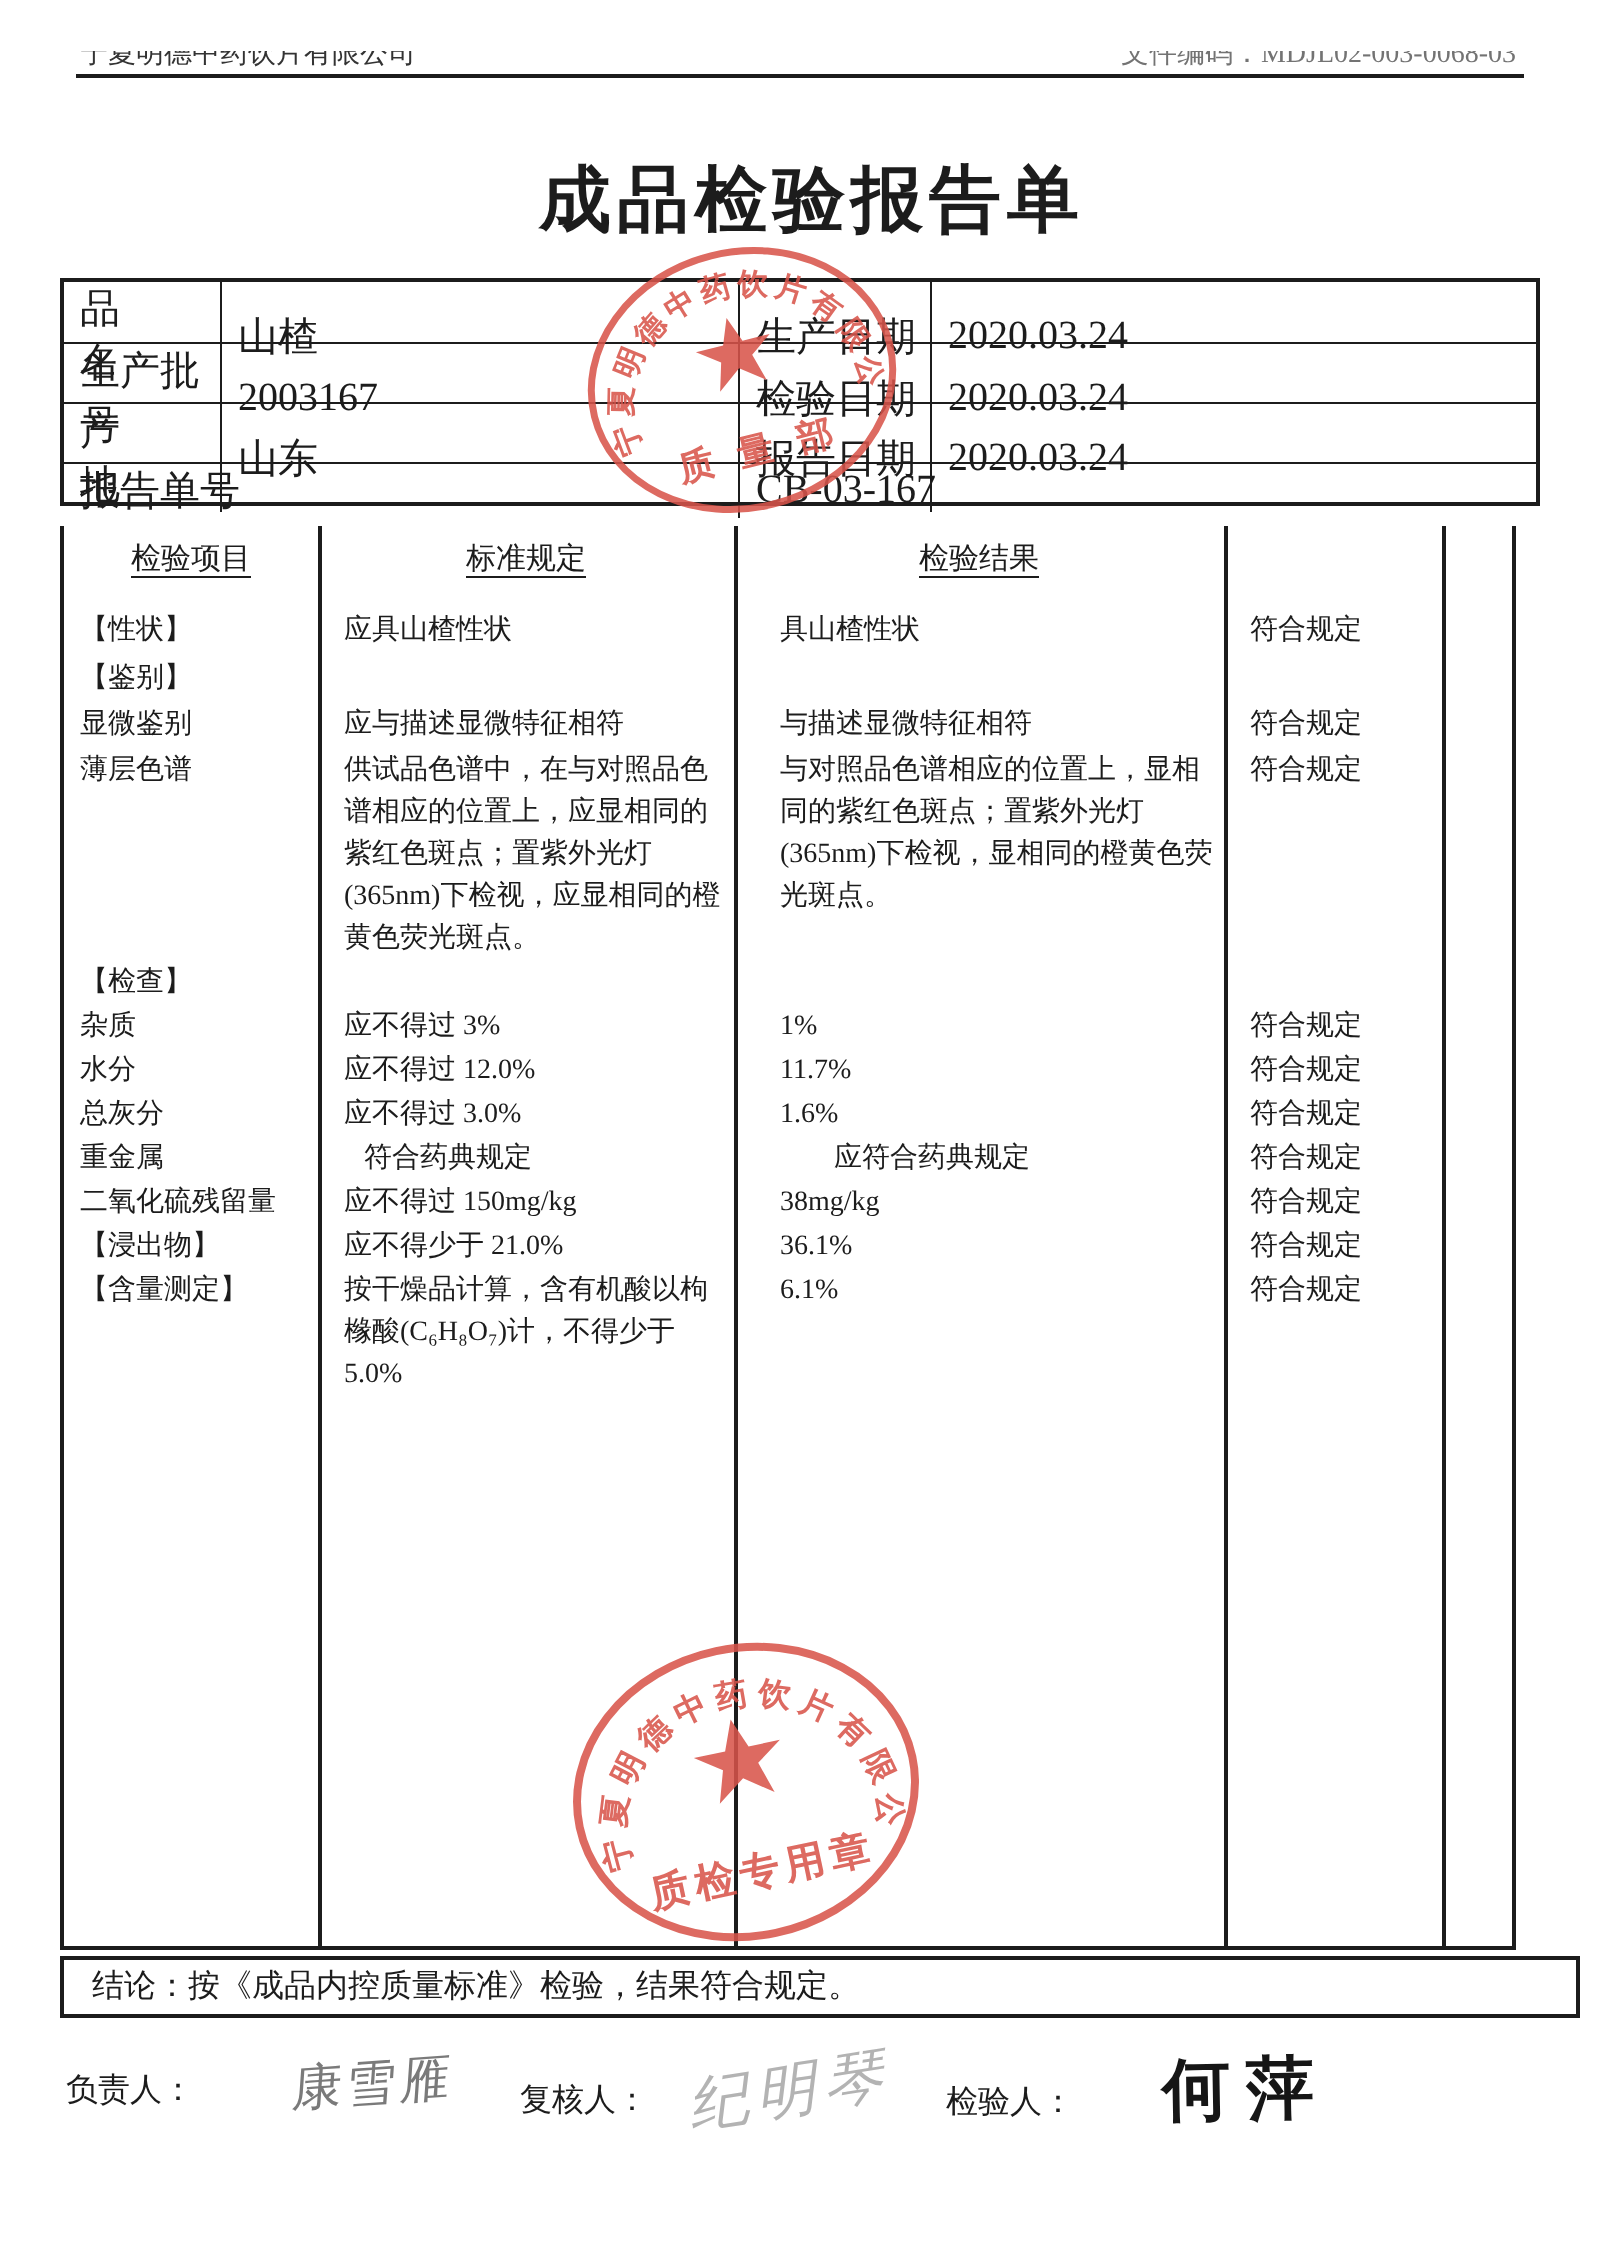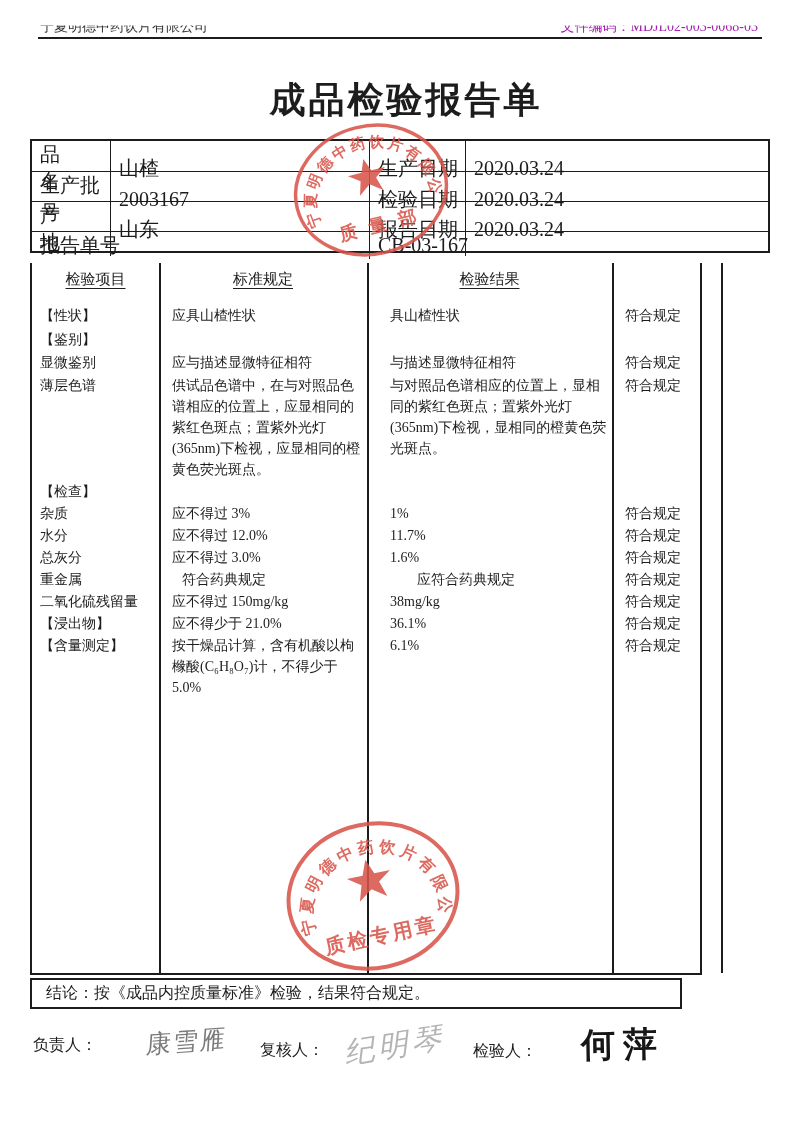--- a/index.html
+++ b/index.html
@@ -9,21 +9,21 @@
     background:#ffffff; overflow:hidden;
     font-family:"Liberation Serif","DejaVu Serif",serif;
     color:#1c1c1c;
   }
   
   .hdr-company {
     position:absolute; left:40px; top:18px; font-size:14px; color:#333;
     clip-path: inset(42% 0 0 0);
   }
   .hdr-code {
-    position:absolute; right:42px; top:18px; font-size:14px; color:#a21caf;
+    position:absolute; right:42px; top:18px; font-size:14px; color:#737373;
     clip-path: inset(42% 0 0 0);
     text-align: right;
   }
   .hdr-rule { position:absolute; left:38px; right:38px; top:37px; height:2px; background:#1c1c1c; }
 
   
   .title {
     position:absolute; left:12px; right:0; top:76px; text-align:center;
     font-size:36px; font-weight:bold; letter-spacing:3px;
   }
@@ -35,38 +35,38 @@
   }
   .info-row { display:grid; grid-template-columns:78px 259px 96px 303px; height:30px; }
   .info-row + .info-row { border-top:1.5px solid #1c1c1c; }
   .info-row-last { display:grid; grid-template-columns:337px 399px; height:20px; }
   .info-cell { display:flex; align-items:center; padding-left:8px; }
   .info-cell.vline { border-left:1.5px solid #1c1c1c; }
   .info-label-just { justify-content:space-between; padding-right:10px; }
 
   
   .main-table {
-    position:absolute; left:30px; top:263px; width:672px; height:712px;
+    position:absolute; left:30px; top:263px; width:728px; height:712px;
     border:2px solid #1c1c1c; border-top:none; font-size:14px;
   }
   .vl { position:absolute; top:0; bottom:0; width:1.5px; background:#1c1c1c; }
   .vl1 { left:127px; } .vl2 { left:335px; } .vl3 { left:580px; } .vl4 { left:689px; }
   .mt-head { display:flex; height:41px; padding-top:7px; font-size:15px; }
   .mt-head > div { text-align:center; text-decoration:underline; text-underline-offset:4px; }
   .h1 { width:127px; } .h2 { width:208px; } .h3 { width:245px; } .h4 { width:109px; }
   .trow { display:flex; align-items:flex-start; margin-top:1px; line-height:21px; }
   .c  { flex:none; }
   .c1 { width:127px; padding-left:8px;  }
   .c2 { width:208px; padding-left:13px; padding-right:2px; }
   .c3 { width:245px; padding-left:23px; padding-right:4px; }
   .c4 { width:109px; padding-left:13px; }
 
   
   .conclusion-box {
-    position:absolute; left:30px; top:978px; width:652px; height:31px;
+    position:absolute; left:30px; top:978px; width:760px; height:31px;
     border:2px solid #1c1c1c; display:flex; align-items:center;
     padding-left:14px; font-size:16px;
   }
 
   
   .sig-group { position:absolute; font-size:16px; }
   .sig-label { display:inline-block; }
   .sig-name  { display:inline-block; font-family:"DejaVu Serif","Liberation Serif",serif; }
   .sig1 { left:33px;  top:1025px; }
   .sig1 .sig-name { font-size:25px; color:#5a5a5a; opacity:.8;

